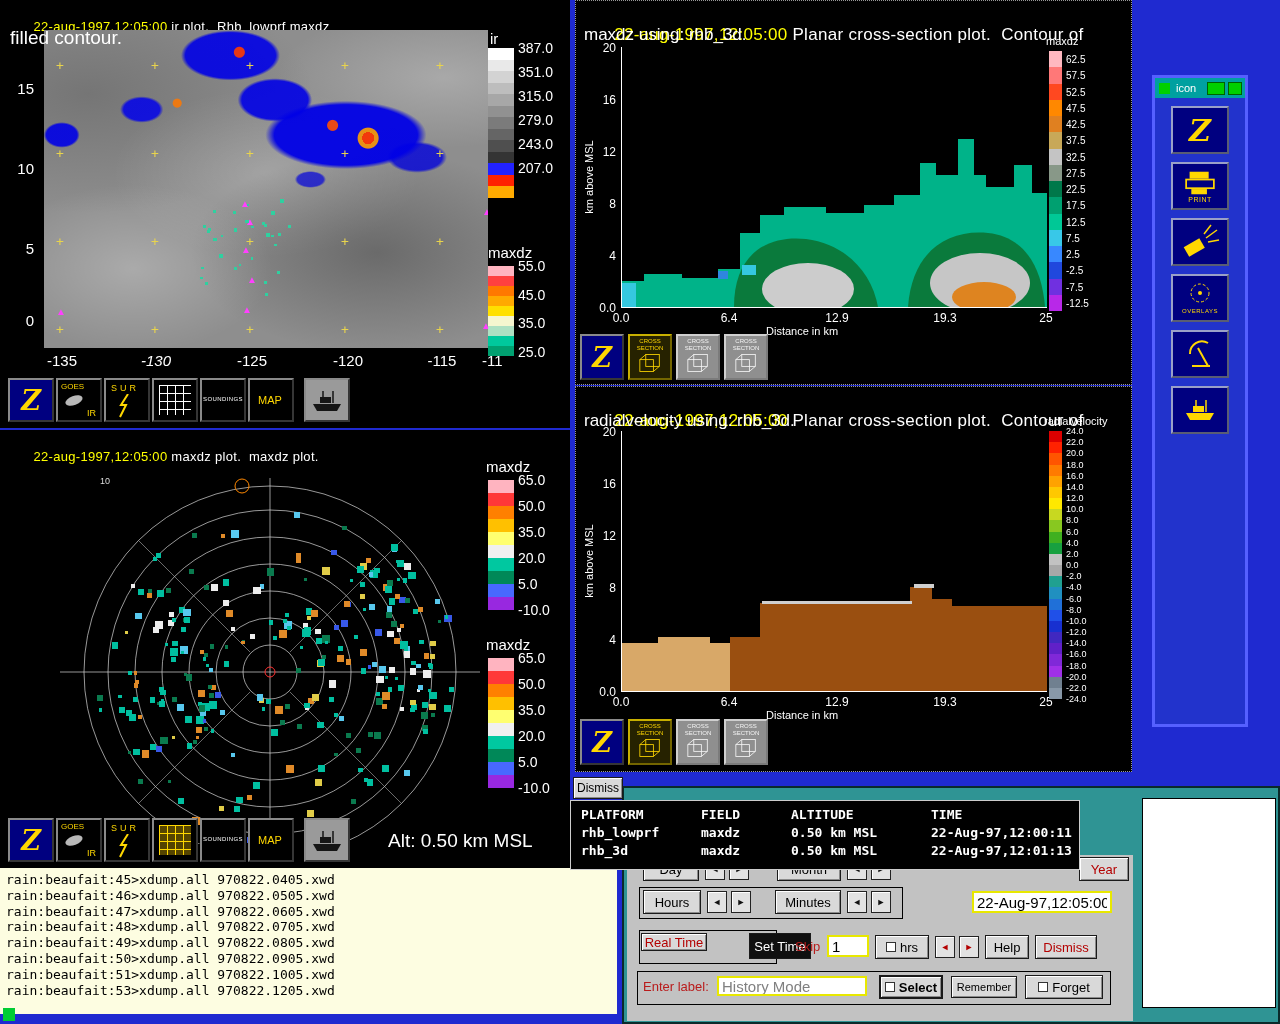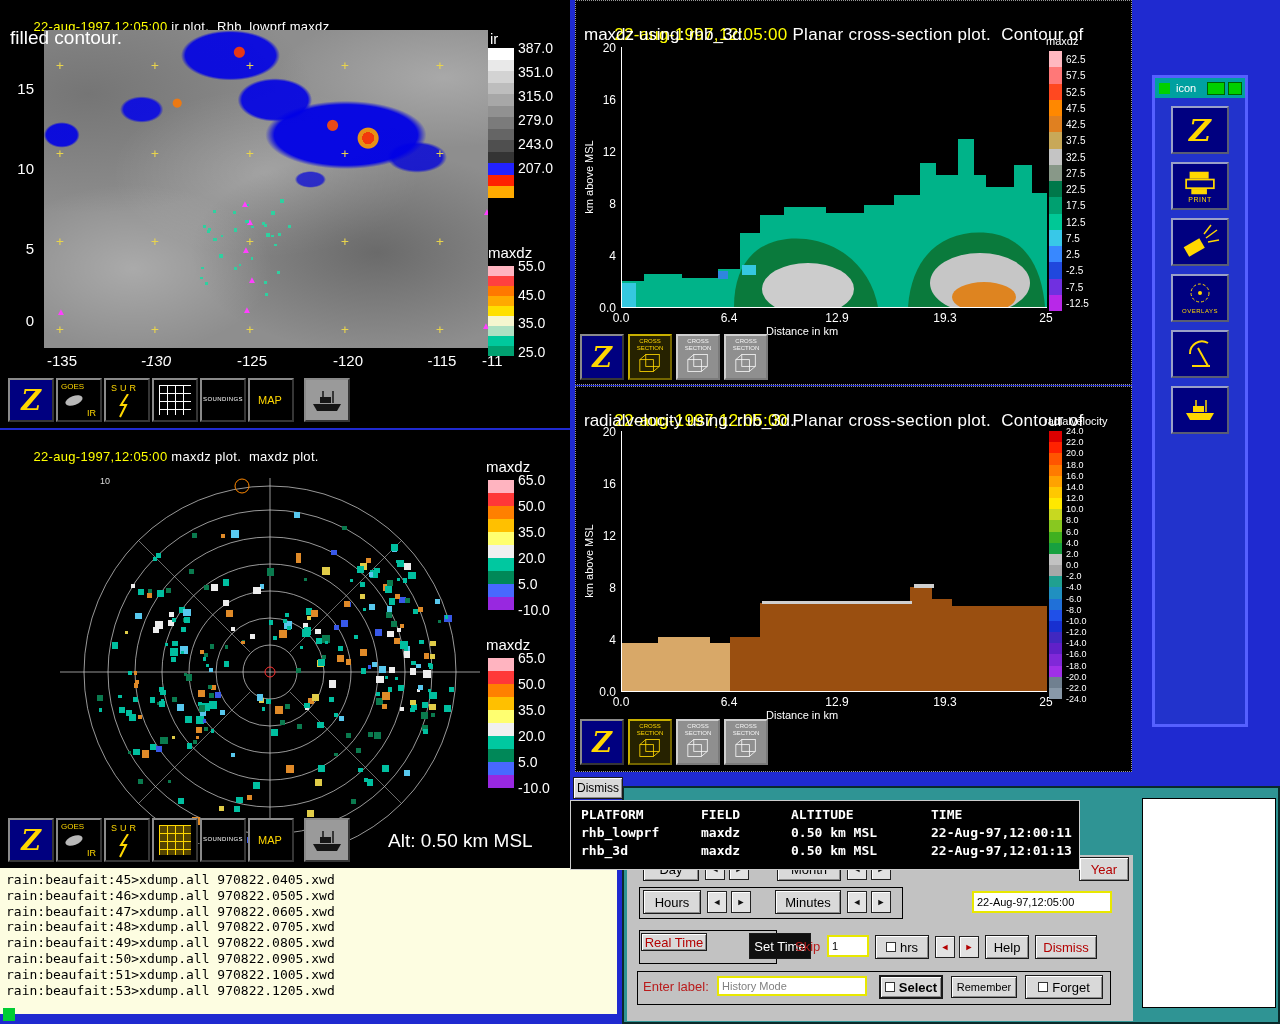--- a/index.html
+++ b/index.html
@@ -40,21 +40,21 @@
   
   .xbtn{position:absolute;width:44px;height:46px;background:#8f8f8f;border:2px outset #cfcfcf;box-sizing:border-box;color:#f4f4f4;text-align:center;}
   .xbtn.sel{background:#262200;border-color:#c8b000;color:#ffd700;}
   .xs-label{display:block;font-size:6px;line-height:7px;margin-top:2px;white-space:normal;}
   
   .mbtn{position:absolute;background:#d9d9d9;border:1px solid #1a1a1a;box-shadow:inset 1px 1px 0 #fff,inset -1px -1px 0 #8a8a8a;font-size:13px;color:#000;display:flex;align-items:center;justify-content:center;box-sizing:border-box;}
   .mbtn.red{color:#b40000;}
   .mbtn.dark{background:#101010;color:#fff;box-shadow:none;}
   .spin{position:absolute;width:20px;height:22px;background:#e2e2e2;border:1px solid #222;box-shadow:inset 1px 1px 0 #fff;font-size:9px;color:#111;display:flex;align-items:center;justify-content:center;box-sizing:border-box;}
   .spin.red{color:#b40000;}
-  .yfield{position:absolute;background:#fff;border:2px solid #e8e800;font-size:11px;color:#000;padding:1px 3px;box-sizing:border-box;}
+  .yfield{position:absolute;background:#fff;border:2px solid #e8e800;font-size:15px;color:#000;padding:1px 3px;box-sizing:border-box;}
   .grp{position:absolute;border:1px solid #000;}
   .lbl{position:absolute;font-size:13px;color:#b91c1c;}
   .chk{display:inline-block;width:8px;height:8px;border:1px solid #333;background:#fff;margin-right:4px;}
   
   #terminal{position:absolute;left:0;top:868px;width:617px;height:146px;background:#fdfde1;padding:4px 6px;box-sizing:border-box;}
   .term-line{font:13px/15.8px "DejaVu Sans Mono",monospace;color:#000;white-space:pre;}
   
   #ovtable{position:absolute;left:570px;top:800px;width:510px;height:70px;background:#000;border:1px solid #ccc;box-sizing:border-box;z-index:40;}
   .ovgrid{display:grid;grid-template-columns:120px 90px 140px auto;padding:6px 10px;row-gap:3px;}
   .ovcell{font:bold 13px "DejaVu Sans Mono",monospace;color:#fff;white-space:pre;}

